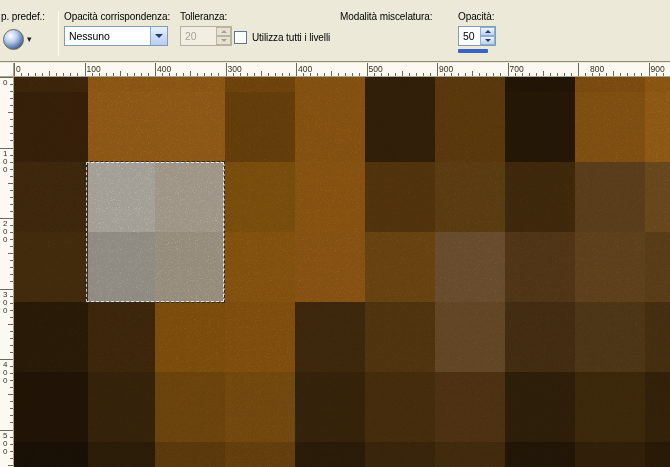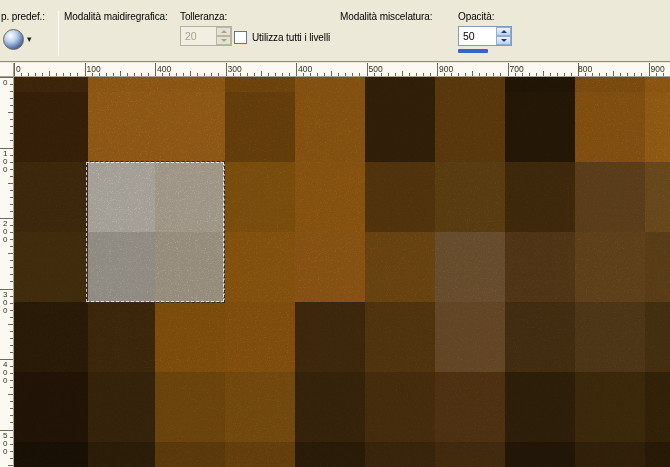--- a/index.html
+++ b/index.html
@@ -105,21 +105,27 @@
   <div class="toolbar">
 
     <div class="tb-label" style="left:1px;">p. predef.:</div>
     <div class="preset-btn">
       <span class="preset-sphere"></span>
       <span class="drop-arrow">▾</span>
     </div>
 
     <div class="sep" style="left:58px;"></div>
 
-    <div class="tb-label" style="left:64px;">Modalità maidiregrafica:</div>
+    <div class="tb-label" style="left:64px;">Opacità corrispondenza:</div>
+    <div class="combo" style="left:64px;">
+      <span class="combo-text">Nessuno</span>
+      <span class="combo-btn">
+          <span class="tri-down"></span>
+        </span>
+    </div>
 
     <div class="tb-label" style="left:180px;text-align:center;">Tolleranza:</div>
     <div class="spin disabled" style="left:180px; width:52px;">
       <span class="spin-val">20</span>
       <span class="spin-btns">
         <span class="spin-up">
             <span class="tri-up-s"></span>
           </span>
         <span class="spin-down">
             <span class="tri-down-s"></span>
@@ -128,21 +134,21 @@
     </div>
 
     <div class="chk-group">
       <span class="chk-box"></span>
       <span>Utilizza tutti i livelli</span>
     </div>
 
     <div class="tb-label" style="left:340px;">Modalità miscelatura:</div>
 
     <div class="tb-label" style="left:458px;">Opacità:</div>
-    <div class="spin" style="left:458px; width:54px;">
+    <div class="spin" style="left:458px; width:38px;">
       <span class="spin-val">50</span>
       <span class="spin-btns">
         <span class="spin-up">
             <span class="tri-up-s"></span>
           </span>
         <span class="spin-down">
             <span class="tri-down-s"></span>
           </span>
       </span>
     </div>
@@ -246,21 +252,21 @@
       <div class="htick minor" style="left: 642px;"></div>
       <div class="htick minor" style="left: 649px;"></div>
       <div class="hlab" style="left: 2px;">0</div>
       <div class="hlab" style="left: 72.5px;">100</div>
       <div class="hlab" style="left: 143px;">400</div>
       <div class="hlab" style="left: 213.5px;">300</div>
       <div class="hlab" style="left: 284px;">400</div>
       <div class="hlab" style="left: 354.5px;">500</div>
       <div class="hlab" style="left: 425px;">900</div>
       <div class="hlab" style="left: 495.5px;">700</div>
-      <div class="hlab" style="left: 564px;">800</div>
+      <div class="hlab" style="left: 576px;">800</div>
       <div class="hlab" style="left: 636.5px;">900</div>
     </div>
   <div class="v-ruler" id="v-ruler">
       <div class="vtick major" style="top: 0px;"></div>
       <div class="vtick minor" style="top: 7px;"></div>
       <div class="vtick minor" style="top: 14px;"></div>
       <div class="vtick minor" style="top: 21px;"></div>
       <div class="vtick minor" style="top: 28px;"></div>
       <div class="vtick mid" style="top: 35px;"></div>
       <div class="vtick minor" style="top: 42px;"></div>

